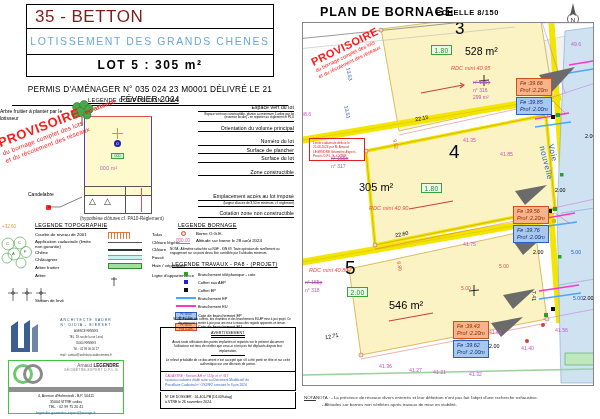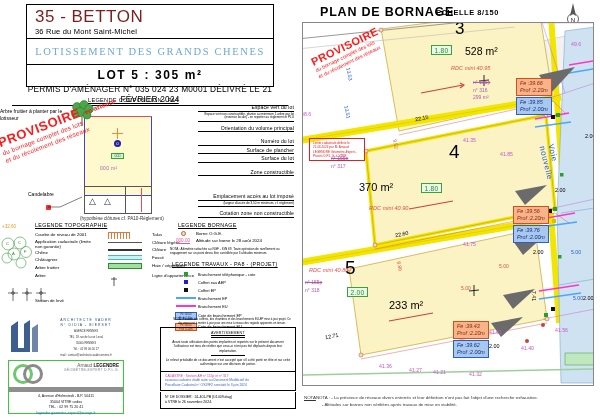--- a/index.html
+++ b/index.html
@@ -29,21 +29,21 @@
   .tb-row2 { display:flex; border-top:1.3px solid #000; height:26px; }
   .tb-logo {
     width:42px; border-right:1.3px solid #000; background:#5a5a5a;
     color:#cfcfcf; display:flex; flex-direction:column;
     align-items:center; justify-content:center; line-height:1;
   }
   .tb-logo .c2r { font-size:13px; font-weight:bold; letter-spacing:0.5px; }
   .tb-logo .c2rsub { font-size:3.2px; letter-spacing:1.2px; margin-top:1px; }
   .tb-project {
     flex:1; display:flex; align-items:center; justify-content:center;
-    color:#6aa9d8; font-size:10.5px; letter-spacing:1.6px; font-weight:500;font-family:Liberation Serif, serif;
+    color:#6aa9d8; font-size:10.5px; letter-spacing:1.6px; font-weight:500;
   }
   .tb-row3 {
     border-top:1.3px solid #000; text-align:center;
     font-size:12px; font-weight:bold; letter-spacing:1.6px; padding:3px 0 4px 0;
   }
 
   .permit {
     position:absolute; left:12px; top:84px; width:276px;
     text-align:center; font-size:8.3px; letter-spacing:0.2px;
     font-variant:small-caps; border-bottom:1px solid #000; padding-bottom:1px;
@@ -313,21 +313,20 @@
 </head>
 <body>
 
 <div class="page">
 
   <div class="left-panel">
 
     <div class="titleblock">
       <div class="tb-row1">
         <div class="tb-town">35 - BETTON</div>
-        <div class="tb-addr">36 Rue du Mont Saint-Michel</div>
       </div>
       <div class="tb-row2">
         <div class="tb-project">LOTISSEMENT  DES  GRANDS  CHENES</div>
       </div>
       <div class="tb-row3">LOT  5  :  305 m²</div>
     </div>
 
     <div class="permit">PERMIS D'AMÉNAGER N° 035 024 23 M0001 DÉLIVRÉ LE 21 FÉVRIER 2024</div>
 
     <div class="lc-title">LEGENDE COMPOSITION - PA4</div>
@@ -754,38 +753,38 @@
       <div class="fe-eu" style="left:213px; top:55px;">
         <span>Fe :39.66</span><br>
         <span>Prof :2.20m</span>
       </div>
       <div class="fe-ep" style="left:213px; top:74px;">
         <span>Fe :39.85</span><br>
         <span>Prof :2.00m</span>
       </div>
 
       <div class="lotnum" style="left:146px; top:118px; font-size:19px;">4</div>
-      <div class="lotarea" style="left:56px; top:158px; font-size:11px;">370 m²</div>
+      <div class="lotarea" style="left:56px; top:158px; font-size:11px;">305 m²</div>
       <div class="sp-badge" style="left:118px; top:160px;">1.80</div>
       <div class="rdc" style="left:66px; top:182px;">RDC mini 40.90</div>
       <div class="cad" style="left:28px; top:132px;">
         <s>n° 155p</s><br>
         <span>n° 317</span>
       </div>
       <div class="fe-eu" style="left:210px; top:183px;">
         <span>Fe :39.56</span><br>
         <span>Prof :2.20m</span>
       </div>
       <div class="fe-ep" style="left:210px; top:202px;">
         <span>Fe :39.76</span><br>
         <span>Prof :2.00m</span>
       </div>
 
       <div class="lotnum" style="left:42px; top:234px; font-size:19px;">5</div>
-      <div class="lotarea" style="left:86px; top:276px; font-size:11px;">233 m²</div>
+      <div class="lotarea" style="left:86px; top:276px; font-size:11px;">546 m²</div>
       <div class="sp-badge" style="left:44px; top:264px;">2.00</div>
       <div class="rdc" style="left:6px; top:244px;">RDC mini 40.80</div>
       <div class="cad" style="left:2px; top:256px;">
         <s>n° 155p</s><br>
         <span>n° 318</span>
       </div>
       <div class="fe-eu" style="left:150px; top:298px;">
         <span>Fe :39.43</span><br>
         <span>Prof :2.20m</span>
       </div>

